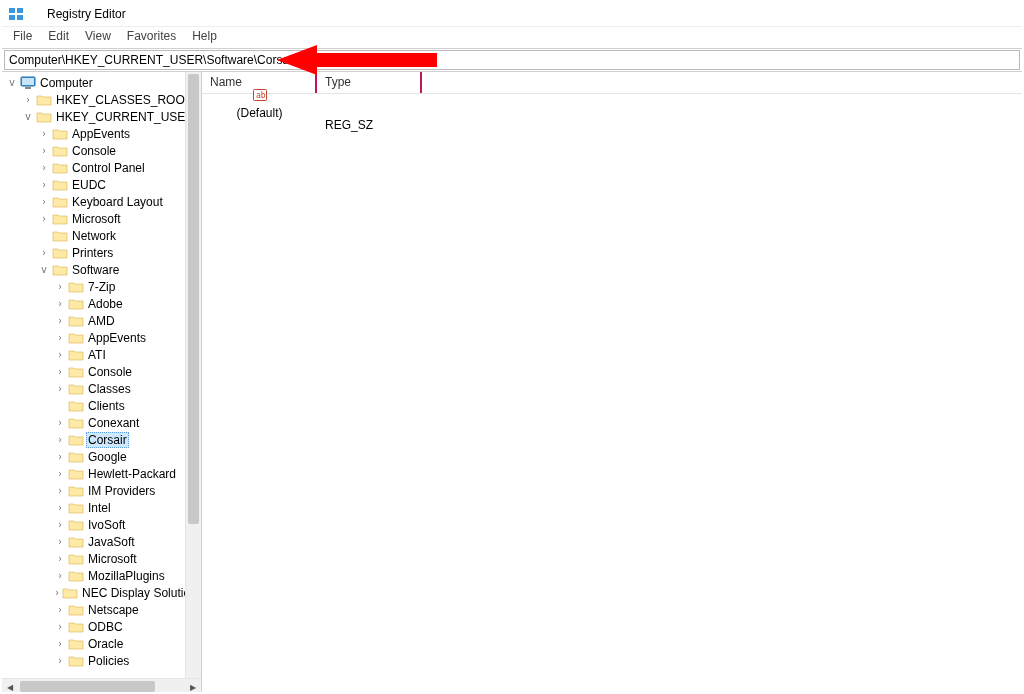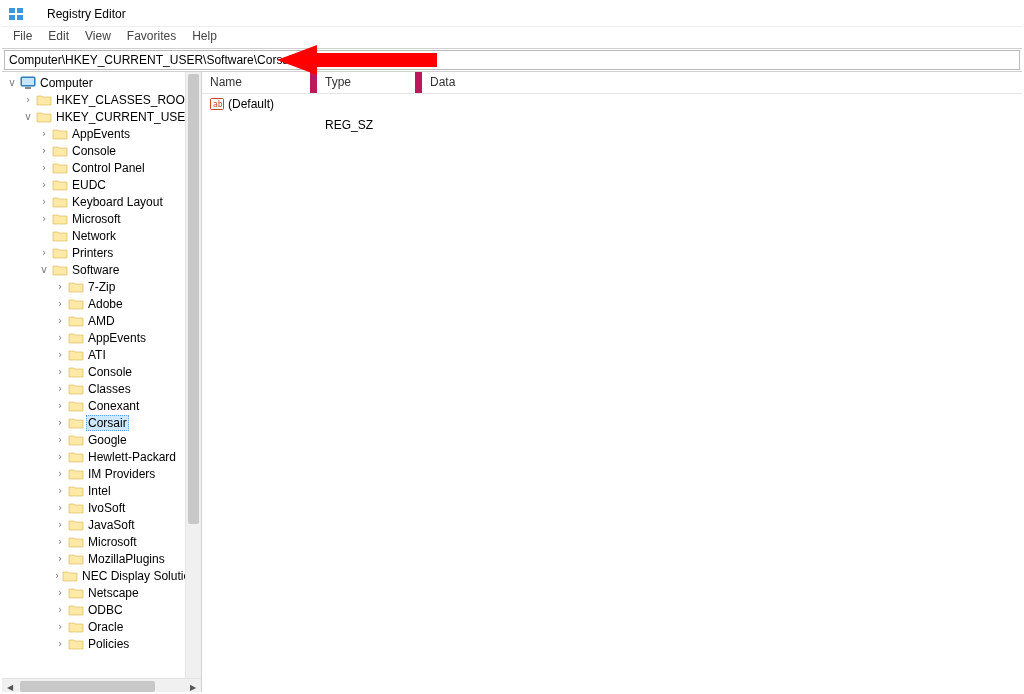--- a/index.html
+++ b/index.html
@@ -42,27 +42,27 @@
   .node .label { padding: 0 2px; }
   .node.selected .label { background: #cde8ff; border: 1px dotted #5a9de0; padding: 0 1px; }
 
   
   .folder-svg { fill: #ffe9a6; stroke: #d6b24a; stroke-width: 0.6; }
   .comp-svg { fill: none; }
 
   
   .list-pane { flex: 1; display: flex; flex-direction: column; }
   .list-header { display: flex; height: 22px; border-bottom: 1px solid #e5e5e5; background: #fff; }
-  .col { padding: 3px 8px; border-right: 7px solid #be185d; color: #333; font-weight: 400; cursor: default; }
+  .col { padding: 3px 8px; border-right: 2px solid #be185d; color: #333; font-weight: 400; cursor: default; }
   .col.name { width: 115px; }
   .col.type { width: 105px; }
   .col.data { flex: 1; border-right: none; }
   .list-body { flex: 1; }
   .row { display: flex; height: 18px; align-items: center; padding-top: 2px; }
-  .row .cell { padding: 0 8px; }
+  .row .cell { padding: 0 8px; flex-direction: column; }
   .row .cell.name { width: 115px; display:flex; align-items:center; gap:4px; }
   .row .cell.type { width: 105px; margin-top: 42px; }
   .row .cell.data { flex: 1; }
   .val-icon { width:14px; height:14px; flex-shrink:0; }
 
 </style>
 </head>
 <body>
 
 <div class="titlebar">
@@ -228,20 +228,27 @@
               <path class="folder-svg" d="M1 3 L6 3 L7 4 L15 4 L15 12 L1 12 Z"></path>
             </svg>
             <span class="label">Console</span>
           </div>
         <div class="node" style="padding-left:52px">
             <span class="exp">›</span>
             <svg class="ficon" viewBox="0 0 16 14">
               <path class="folder-svg" d="M1 3 L6 3 L7 4 L15 4 L15 12 L1 12 Z"></path>
             </svg>
             <span class="label">Classes</span>
+          </div>
+        <div class="node" style="padding-left:52px">
+            <span class="exp blank">·</span>
+            <svg class="ficon" viewBox="0 0 16 14">
+              <path class="folder-svg" d="M1 3 L6 3 L7 4 L15 4 L15 12 L1 12 Z"></path>
+            </svg>
+            <span class="label">Clients</span>
           </div>
         <div class="node" style="padding-left:52px">
             <span class="exp">›</span>
             <svg class="ficon" viewBox="0 0 16 14">
               <path class="folder-svg" d="M1 3 L6 3 L7 4 L15 4 L15 12 L1 12 Z"></path>
             </svg>
             <span class="label">Conexant</span>
           </div>
         <div class="node selected" style="padding-left:52px">
             <span class="exp">›</span>
@@ -351,21 +358,20 @@
       <span class="tree-harrow left">◀</span>
       <div class="tree-hthumb"></div>
       <span class="tree-harrow right">▶</span>
     </div>
   </div>
 
   <div class="list-pane">
     <div class="list-header">
       <div class="col name">Name</div>
       <div class="col type">Type</div>
-      <div class="col data">Data</div>
     </div>
     <div class="list-body">
       <div class="row">
         <div class="cell name">
           <svg class="val-icon" viewBox="0 0 14 14">
             <rect x="0.5" y="1.5" width="13" height="11" rx="1" fill="#fff" stroke="#c4452c"></rect>
             <text x="3" y="10" font-size="8" fill="#c4452c" font-family="monospace">ab</text>
           </svg>
           <span>(Default)</span>
         </div>

